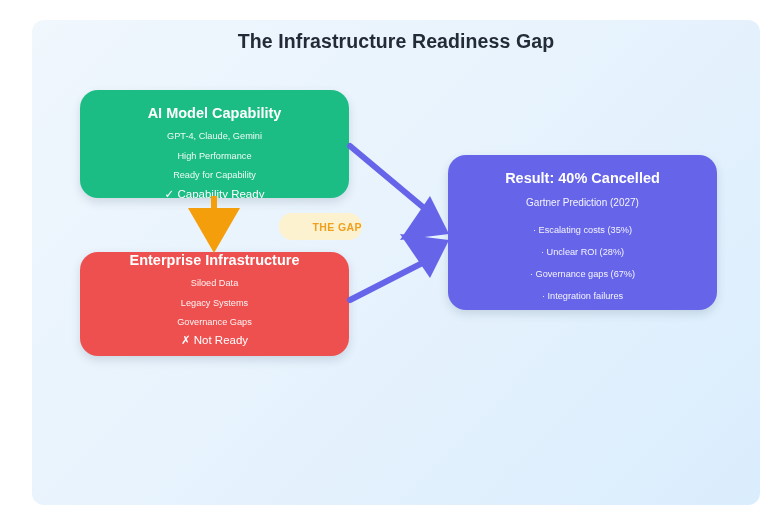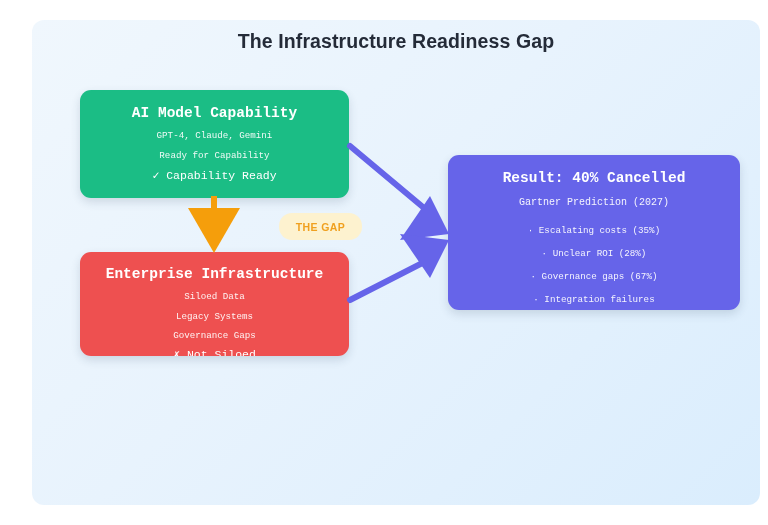--- a/index.html
+++ b/index.html
@@ -34,27 +34,26 @@
     top: 30px;
     width: 768px;
     text-align: center;
     font-size: 19.5px;
     font-weight: bold;
     color: #242b38;
     letter-spacing: 0.1px;
   }
   .card {
     position: absolute;
-    border-radius: 11px;
+    border-radius: 18px;
     box-shadow: 0 4px 10px rgba(40, 60, 90, 0.16);
     color: #ffffff;
     text-align: center;
     box-sizing: border-box;
     overflow: hidden;
-    font-family: Liberation Mono, monospace;
   }
   .card-title {
     font-size: 14.5px;
     font-weight: bold;
     line-height: 1.2;
   }
   .card-line {
     font-size: 9.2px;
     line-height: 1.1;
     color: rgba(255,255,255,0.93);
@@ -74,29 +73,28 @@
   }
   #card-green .card-line { margin-top: 9px; }
   #card-green .card-status { margin-top: 8px; }
 
   #card-red {
     left: 68px;
     top: 252px;
     width: 269px;
     height: 104px;
     background: #ee5050;
-    padding-top: 14px;
   }
   #card-red .card-line { margin-top: 9px; }
   #card-red .card-status { margin-top: 7px; }
 
   #card-purple {
     left: 436px;
     top: 155px;
-    width: 292px;
+    width: 269px;
     height: 155px;
     background: #6664e9;
     padding-top: 15px;
   }
   #card-purple .sub {
     font-size: 10px;
     margin-top: 10px;
     color: rgba(255,255,255,0.93);
   }
   #card-purple .bullet {
@@ -113,21 +111,21 @@
     width: 83px;
     height: 27px;
     border-radius: 13px;
     background: #fdf2cf;
     color: #f0a01f;
     font-size: 10.5px;
     font-weight: bold;
     letter-spacing: 0.4px;
     display: flex;
     align-items: center;
-    justify-content: center;
+    justify-content: flex-end;
   }
 
   svg.overlay {
     position: absolute;
     left: 0;
     top: 0;
     width: 768px;
     height: 525px;
     pointer-events: none;
   }
@@ -137,30 +135,31 @@
 
 <div id="stage">
 
   <div id="panel"></div>
 
   <div id="title">The Infrastructure Readiness Gap</div>
 
   <div class="card" id="card-green">
     <div class="card-title">AI Model Capability</div>
     <div class="card-line">GPT-4, Claude, Gemini</div>
+    <div class="card-line">High Performance</div>
     <div class="card-line">Ready for Capability</div>
     <div class="card-status">✓ Capability Ready</div>
   </div>
 
   <div class="card" id="card-red">
     <div class="card-title">Enterprise Infrastructure</div>
     <div class="card-line">Siloed Data</div>
     <div class="card-line">Legacy Systems</div>
     <div class="card-line">Governance Gaps</div>
-    <div class="card-status">✗  Not Siloed</div>
+    <div class="card-status">✗  Not Ready</div>
   </div>
 
   <div class="card" id="card-purple">
     <div class="card-title">Result: 40% Cancelled</div>
     <div class="sub">Gartner Prediction (2027)</div>
     <div class="bullet first">· Escalating costs (35%)</div>
     <div class="bullet">· Unclear ROI (28%)</div>
     <div class="bullet">· Governance gaps (67%)</div>
     <div class="bullet">· Integration failures</div>
 

